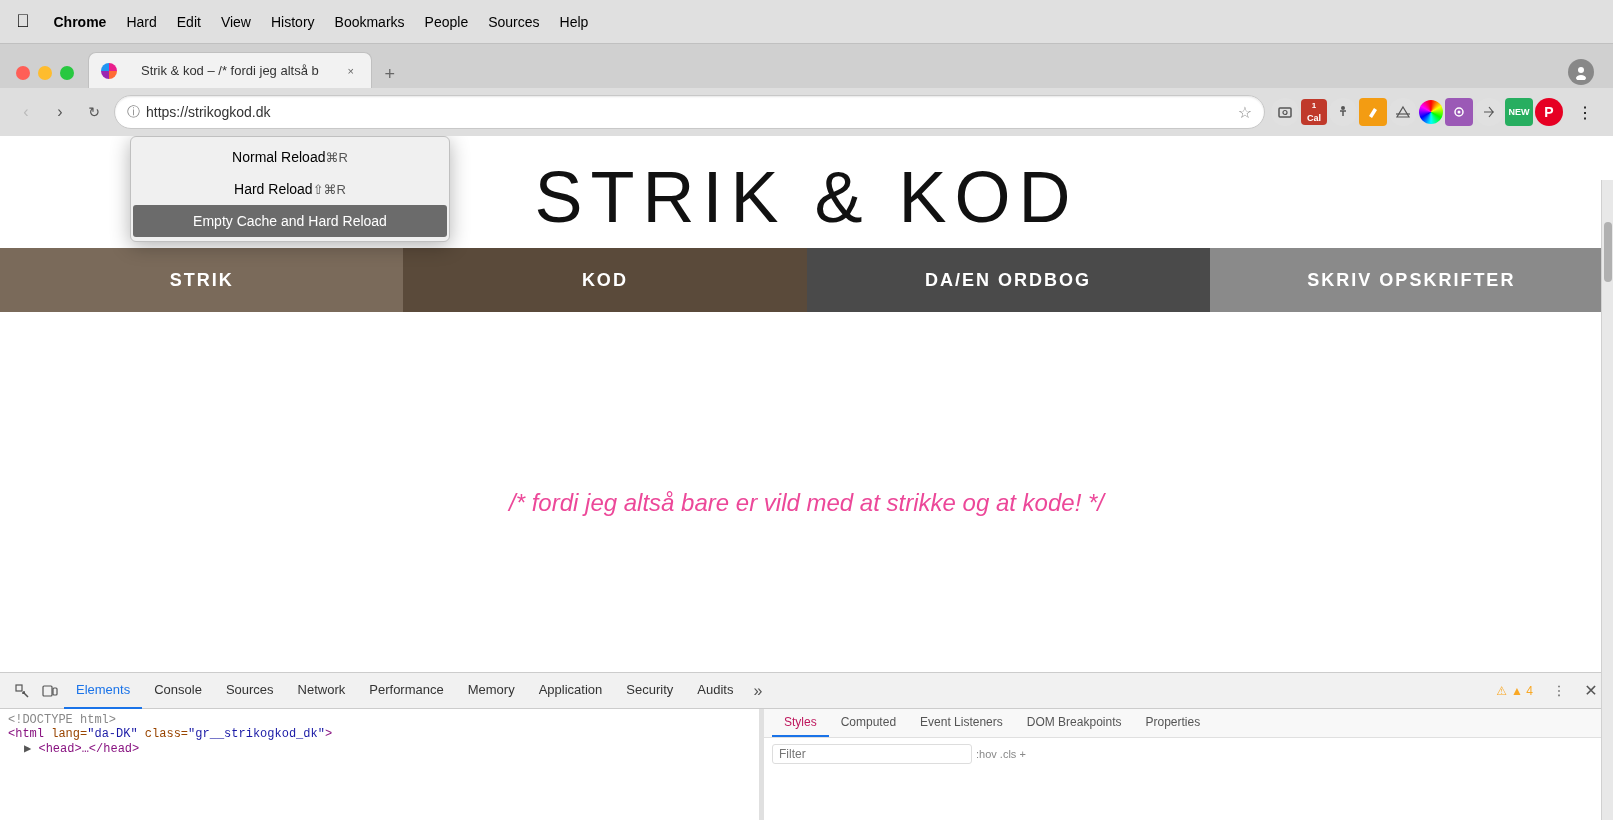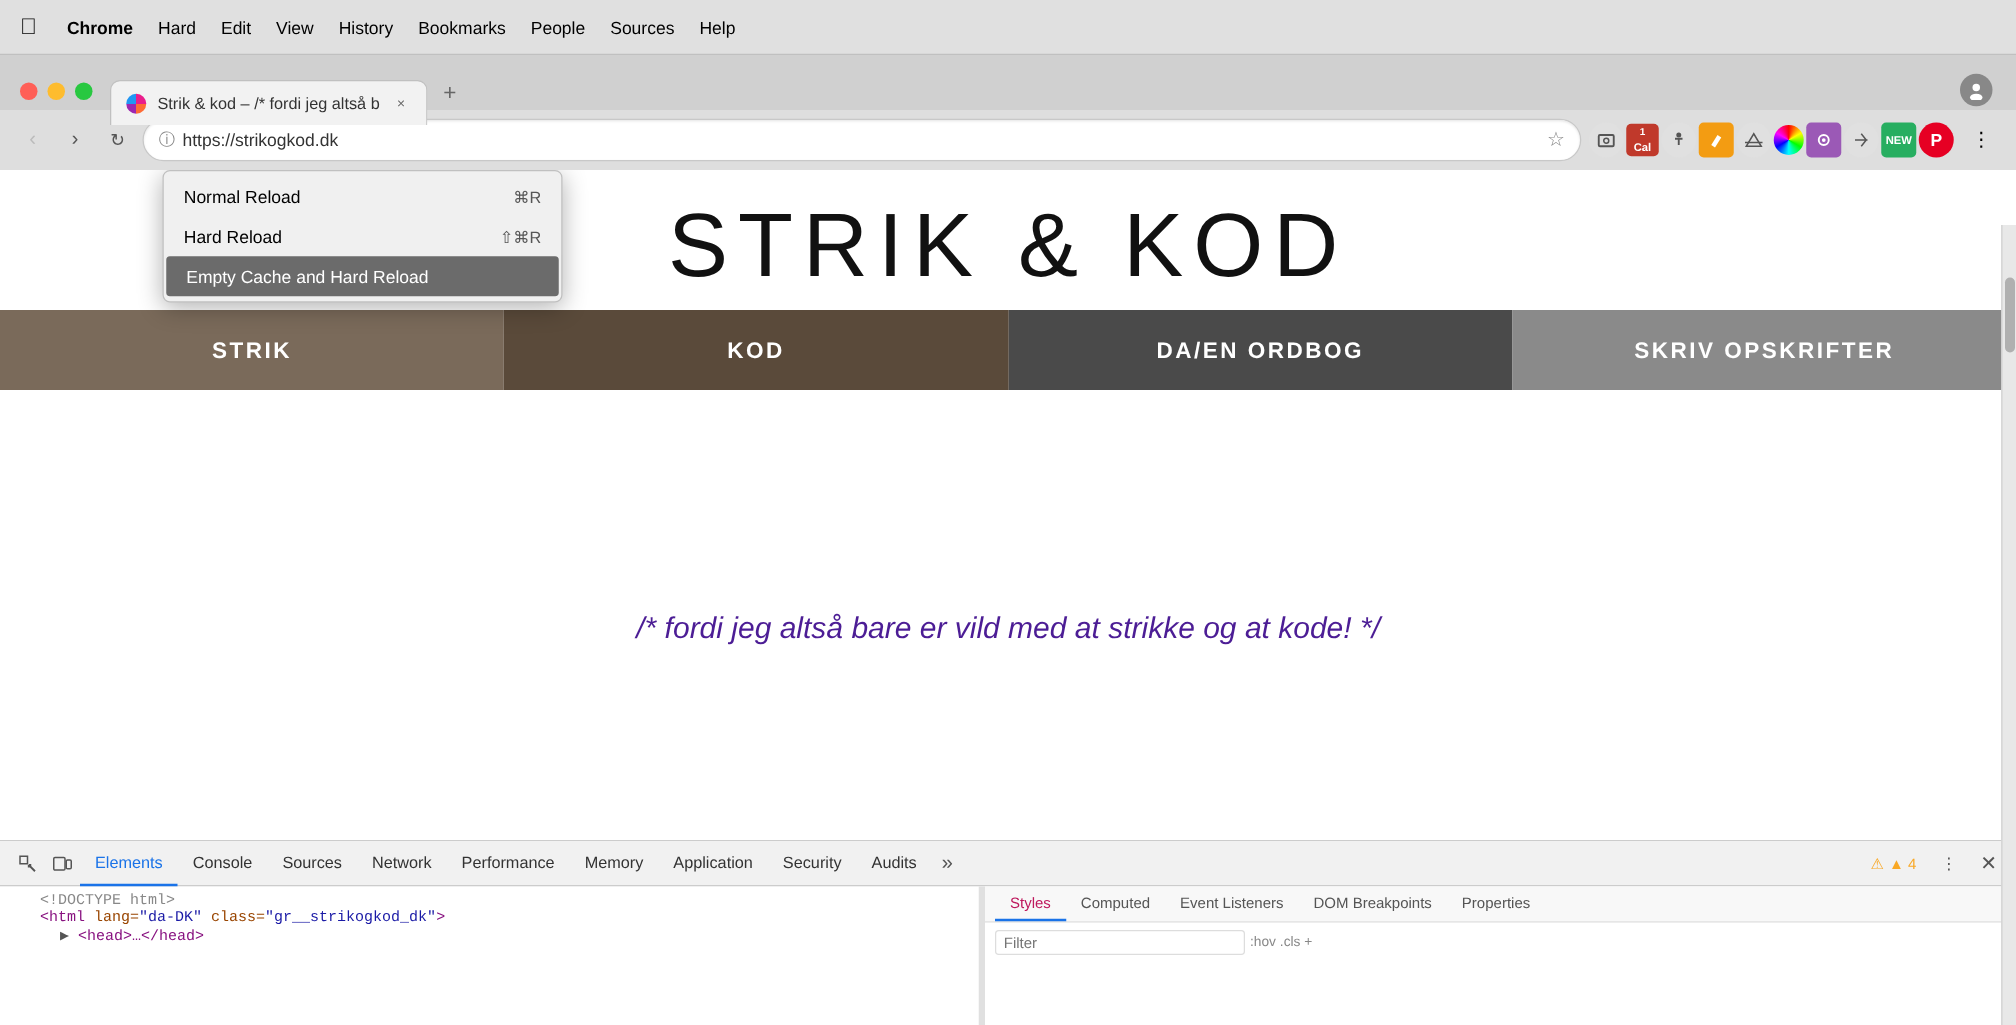--- a/index.html
+++ b/index.html
@@ -27,21 +27,21 @@
     .tab-spacer-left { width: 80px; display: flex; align-items: center; gap: 8px; padding: 8px; }
     .traffic-light { width: 14px; height: 14px; border-radius: 50%; }
     .tl-red { background: #ff5f57; }
     .tl-yellow { background: #febc2e; }
     .tl-green { background: #28c840; }
 
     .tab {
       display: flex; align-items: center; height: 36px;
       background: #f2f2f2; border-radius: 8px 8px 0 0;
       padding: 0 12px; min-width: 200px; max-width: 300px;
-      font-size: 13px; gap: 9px; position: relative; top: 12px;
+      font-size: 13px; gap: 24px; position: relative; top: 0;
       border: 1px solid #c0c0c0; border-bottom: none;
     }
     .tab-favicon { width: 16px; height: 16px; border-radius: 50%; background: conic-gradient(#e91e8c 0% 25%, #ff6b35 25% 50%, #9c27b0 50% 75%, #2196f3 75%); flex-shrink: 0; }
     .tab-title { flex: 1; overflow: hidden; text-overflow: ellipsis; white-space: nowrap; color: #333; }
     .tab-close { width: 16px; height: 16px; display: flex; align-items: center; justify-content: center; border-radius: 50%; font-size: 11px; color: #666; cursor: pointer; flex-shrink: 0; }
 
     .new-tab-btn { width: 28px; height: 28px; display: flex; align-items: center; justify-content: center; margin-left: 4px; color: #666; font-size: 18px; cursor: pointer; }
     .tab-right-spacer { flex: 1; }
     .profile-btn { width: 32px; height: 32px; display: flex; align-items: center; justify-content: center; margin-right: 8px; }
     .profile-icon { width: 26px; height: 26px; border-radius: 50%; background: #888; display: flex; align-items: center; justify-content: center; color: #fff; font-size: 14px; }
@@ -77,21 +77,21 @@
 
     
     .reload-menu {
       position: absolute; top: 0; left: 130px; z-index: 100;
       background: #f0f0f0; border-radius: 6px;
       box-shadow: 0 4px 20px rgba(0,0,0,0.3);
       min-width: 320px; padding: 4px 0;
       border: 1px solid #c0c0c0;
     }
     .reload-menu-item {
-      display: flex; align-items: center; justify-content: space-between;
+      display: flex; align-items: center; justify-content: center;
       padding: 8px 16px; font-size: 14px; cursor: pointer; color: #000;
     }
     .reload-menu-item.selected { background: #6b6b6b; color: #fff; border-radius: 3px; margin: 0 2px; }
     .reload-menu-item .shortcut { color: #555; font-size: 13px; }
     .reload-menu-item.selected .shortcut { color: #ddd; }
 
     
     .website-content {
       flex: 1; background: #fff; display: flex; flex-direction: column;
       align-items: center; overflow: hidden;
@@ -111,21 +111,21 @@
       flex: 1; display: flex; align-items: center; justify-content: center;
       font-size: 18px; font-weight: 700; letter-spacing: 2px; color: #fff; cursor: pointer;
     }
     .nav-strik { background: #7a6a5a; }
     .nav-kod { background: #5a4a3a; }
     .nav-skriv { background: #8a8a8a; }
     .nav-daen { background: #4a4a4a; }
 
     .site-tagline {
       flex: 1; display: flex; align-items: center; justify-content: center;
-      font-size: 24px; color: #4c1d95; font-style: italic; margin-top: 22px;
+      font-size: 24px; color: #ec4899; font-style: italic; margin-top: 22px;
     }
 
     
     .devtools {
       height: 148px; background: #fff; border-top: 1px solid #ccc;
       display: flex; flex-direction: column;
     }
     .devtools-toolbar {
       height: 36px; background: #f1f1f1; display: flex; align-items: center;
       border-bottom: 1px solid #ccc; padding: 0 8px; gap: 0;
@@ -140,21 +140,20 @@
     .devtools-warning { display: flex; align-items: center; gap: 4px; font-size: 12px; color: #f9a825; padding: 0 8px; }
     .devtools-actions { margin-left: auto; display: flex; align-items: center; gap: 4px; }
     .devtools-close { width: 28px; height: 28px; display: flex; align-items: center; justify-content: center; cursor: pointer; color: #555; font-size: 16px; }
 
     
     .devtools-content { flex: 1; display: flex; overflow: hidden; }
     .devtools-left {
       width: 760px; border-right: 1px solid #e0e0e0;
       padding: 4px 8px; font-family: 'Courier New', monospace; font-size: 12px; color: #333;
       overflow: hidden;
-      margin-left: 24px;
     }
     .devtools-left .doctype { color: #888; }
     .devtools-left .tag { color: #881280; }
     .devtools-left .attr-name { color: #994500; }
     .devtools-left .attr-val { color: #1a1aa6; }
     .devtools-left .expand { color: #555; cursor: pointer; }
 
     .devtools-right {
       flex: 1; display: flex; flex-direction: column; overflow: hidden;
     }

